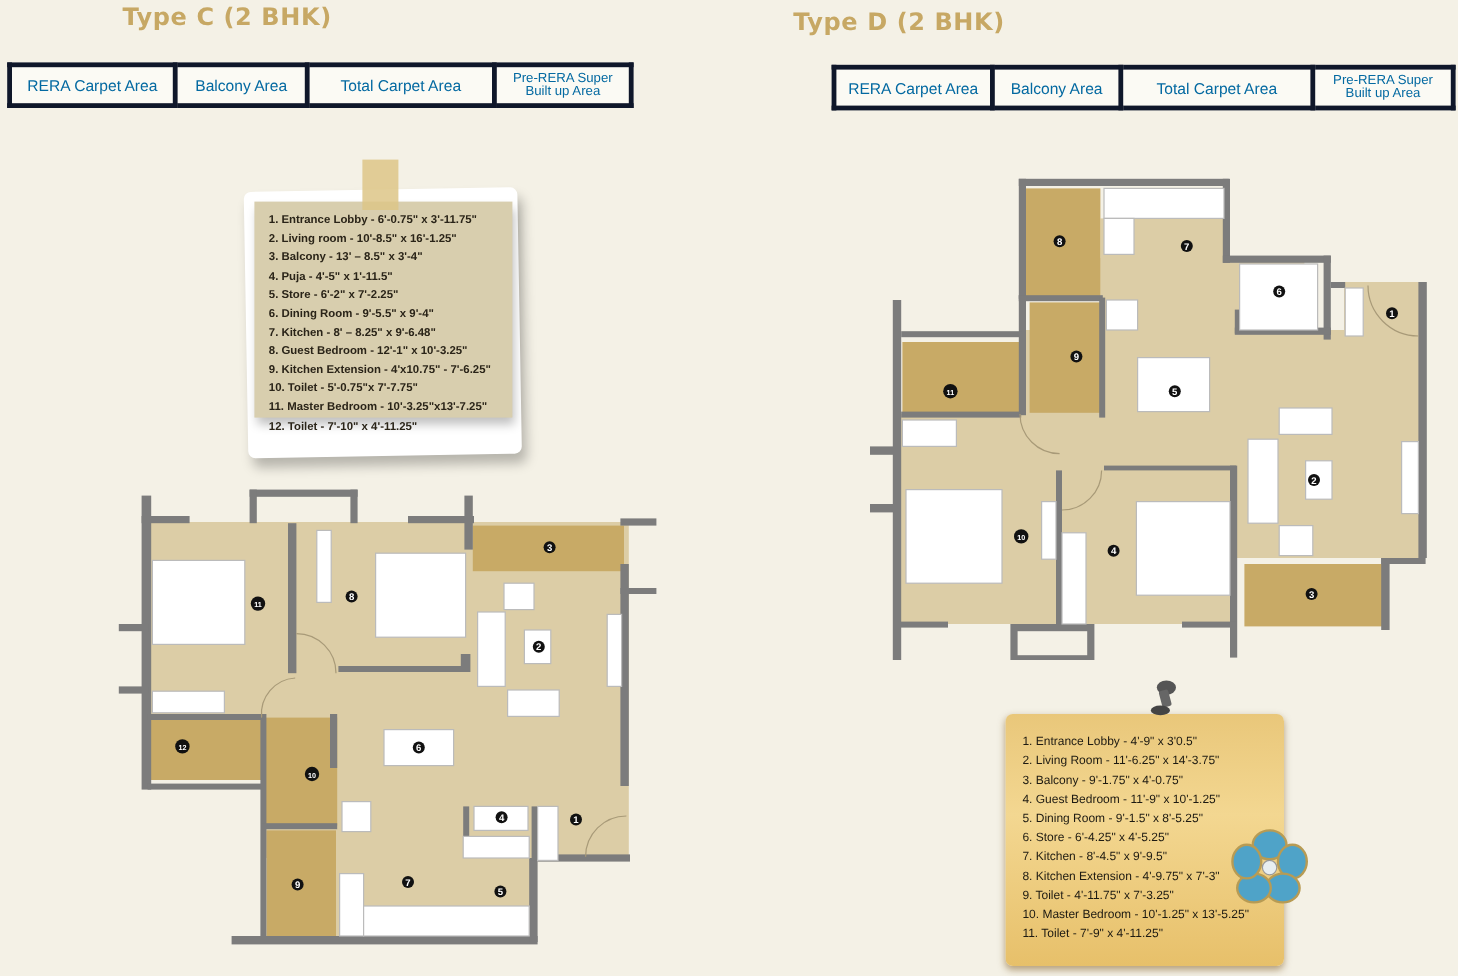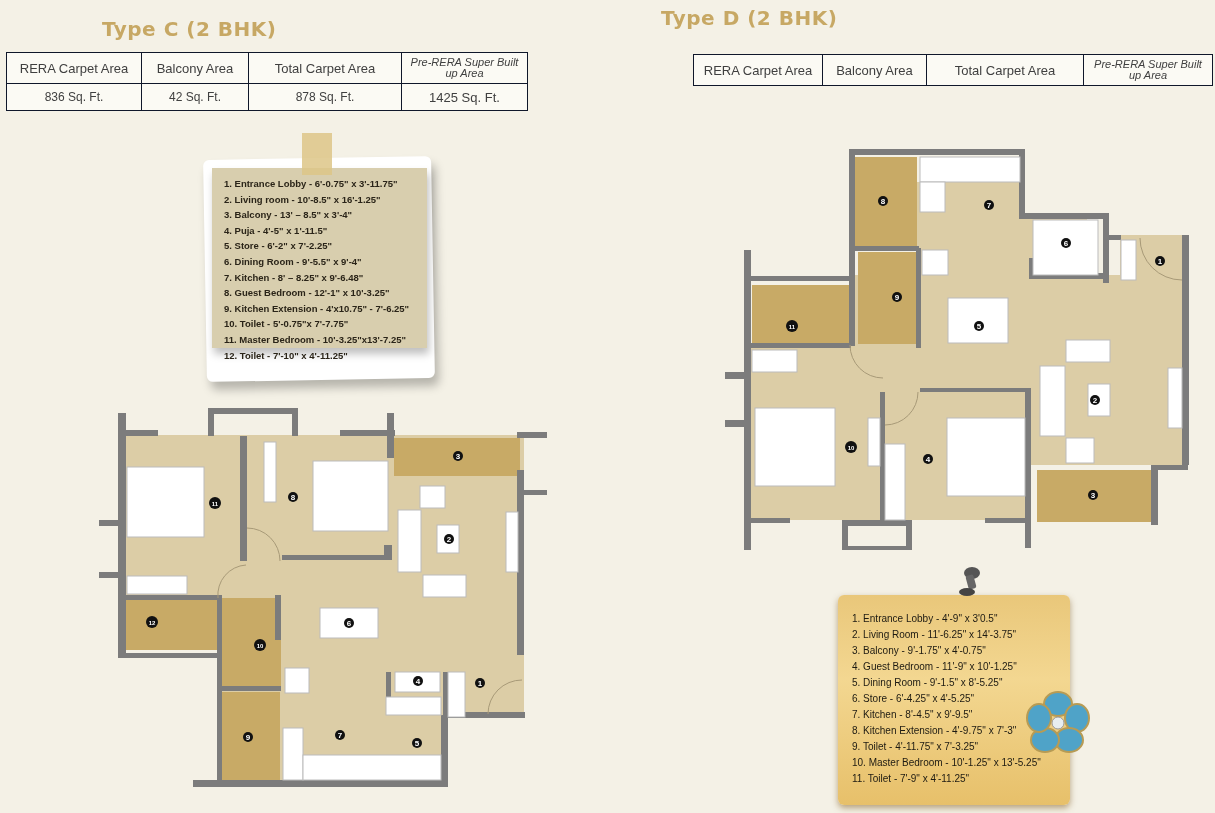--- a/index.html
+++ b/index.html
@@ -1,50 +1,44 @@
 <!DOCTYPE html>
 <html><head>
 <meta charset="utf-8">
 <style>
   html,body{margin:0;padding:0;}
   body{width:1215px;height:813px;background:#f4f1e6;position:relative;overflow:hidden;font-family:"Liberation Sans",sans-serif;}
   .title{position:absolute;font-family:"DejaVu Sans",sans-serif;font-weight:bold;font-size:20px;color:#c7a864;letter-spacing:0.5px;}
   table.area{position:absolute;border-collapse:collapse;background:#fbfaf4;}
-  table.area td{border:1px solid #0f172a;text-align:center;font-size:13px;color:#404040;padding:0 4px;}
+  table.area td{border:4px solid #0f172a;text-align:center;font-size:13px;color:#0369a1;padding:0 4px;}
   table.area tr.h td{height:30px;}
   table.area tr.v td{height:26px;font-size:12px;}
-  table.area td.small{font-size:11px;line-height:11px;font-style:italic;}
+  table.area td.small{font-size:11px;line-height:11px;}
   .note{position:absolute;background:#d8ceae;box-shadow:2px 6px 8px rgba(0,0,0,0.25);}
   .note-wrap{position:absolute;background:#fff;border-radius:6px;box-shadow:4px 8px 10px rgba(0,0,0,0.25);}
   .tape{position:absolute;background:rgba(221,198,135,0.85);}
   .list{list-style:none;margin:0;padding:0;}
   .list li{font-size:9.5px;font-weight:bold;color:#2a2418;line-height:15.6px;white-space:nowrap;}
   .scroll{position:absolute;background:linear-gradient(180deg,#e9c77a 0%,#f3d791 40%,#e7c06a 100%);border-radius:6px;box-shadow:0 3px 6px rgba(120,80,20,0.5);}
   .scroll .list li{font-size:10px;font-weight:normal;color:#1d1a12;line-height:16px;}
   svg{position:absolute;}
   .rn{font-size:8px;font-weight:bold;fill:#fff;font-family:"Liberation Sans",sans-serif;}
 </style>
 </head>
 <body>
 
-<div class="title" style="left:102px;top:2px;margin-top:15px;">Type C (2 BHK)</div>
+<div class="title" style="left:102px;top:2px;">Type C (2 BHK)</div>
 
 <table class="area" style="left:6px;top:52px;width:522px;">
   <tbody>
       <tr class="h">
     <td style="width:126px">RERA Carpet Area</td>
     <td style="width:98px">Balcony Area</td>
     <td style="width:144px">Total Carpet Area</td>
     <td class="small">Pre-RERA Super Built up Area</td>
-  </tr>
-  <tr class="v">
-    <td>836 Sq. Ft.</td>
-    <td>42 Sq. Ft.</td>
-    <td>878 Sq. Ft.</td>
-    <td style="font-size:13px">1425 Sq. Ft.</td>
   </tr>
 </tbody>
   </table>
 
 <div class="note-wrap" style="left:205px;top:158px;width:228px;height:222px;transform:rotate(-1deg);"></div>
 <div class="note" style="left:212px;top:168px;width:215px;height:180px;padding:8px 0 0 12px;box-sizing:border-box;">
   <ul class="list">
     <li>1. Entrance Lobby - 6'-0.75" x 3'-11.75"</li>
     <li>2. Living room - 10'-8.5" x 16'-1.25"</li>
     <li>3. Balcony - 13' – 8.5" x 3'-4"</li>

